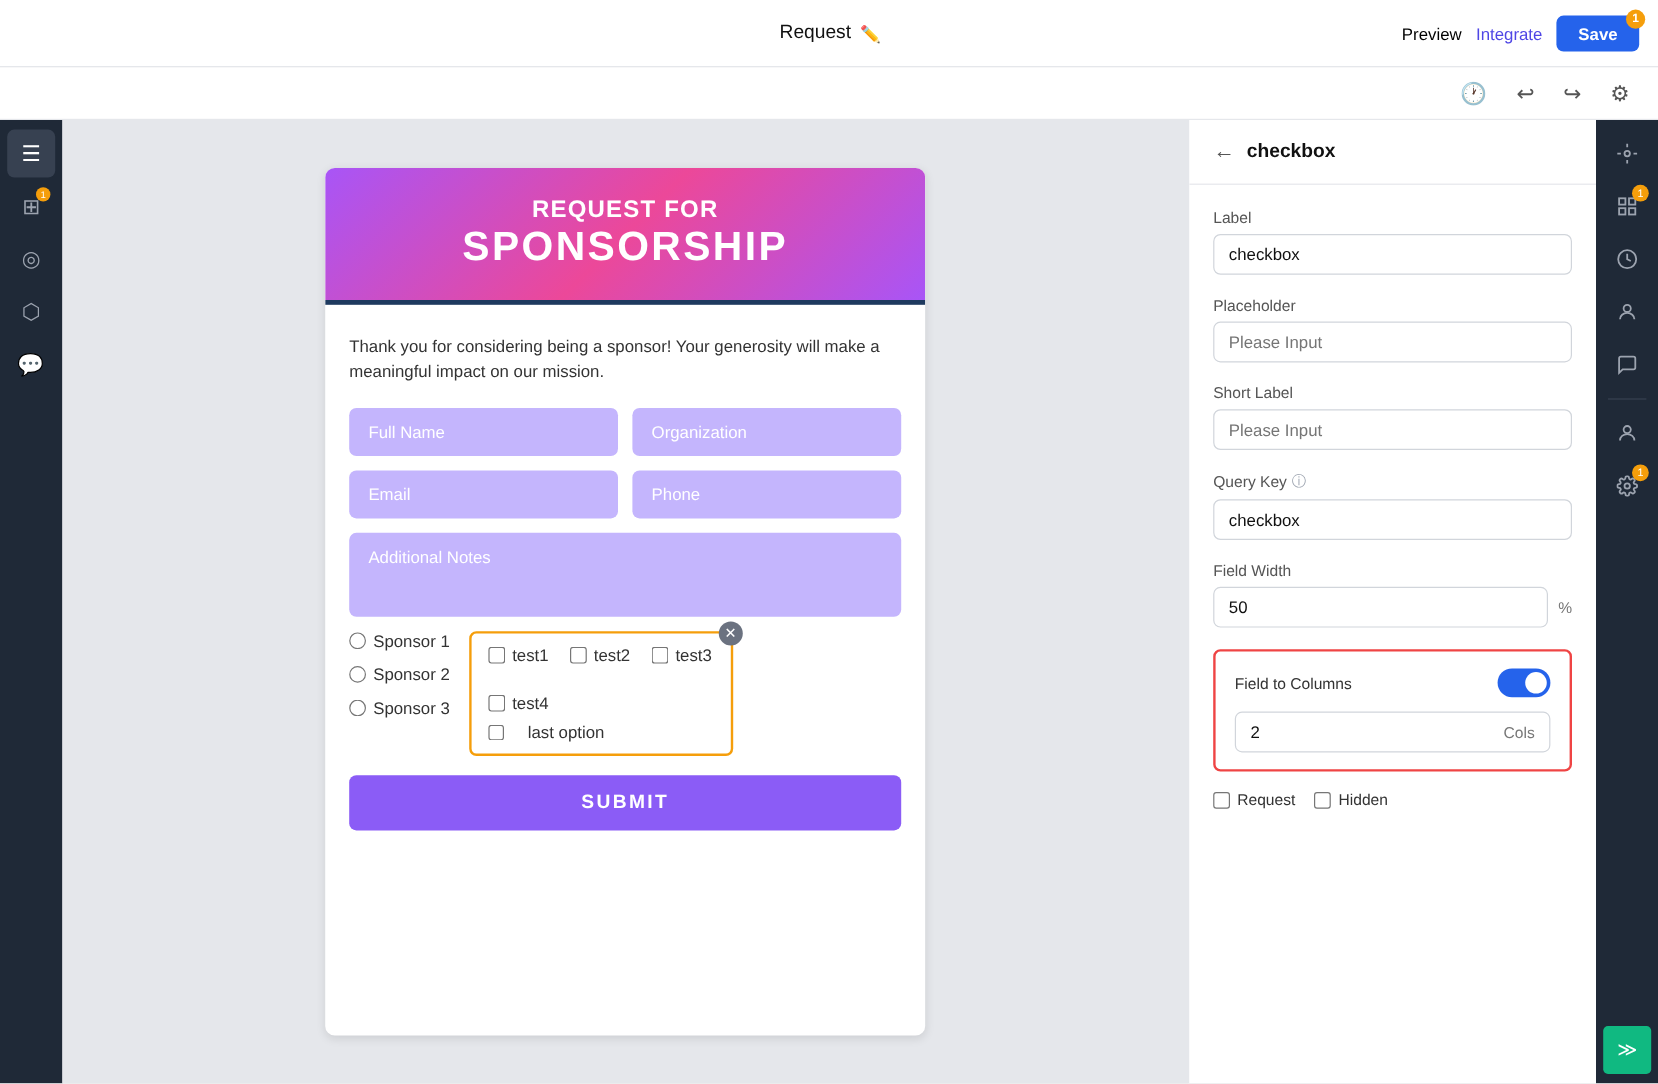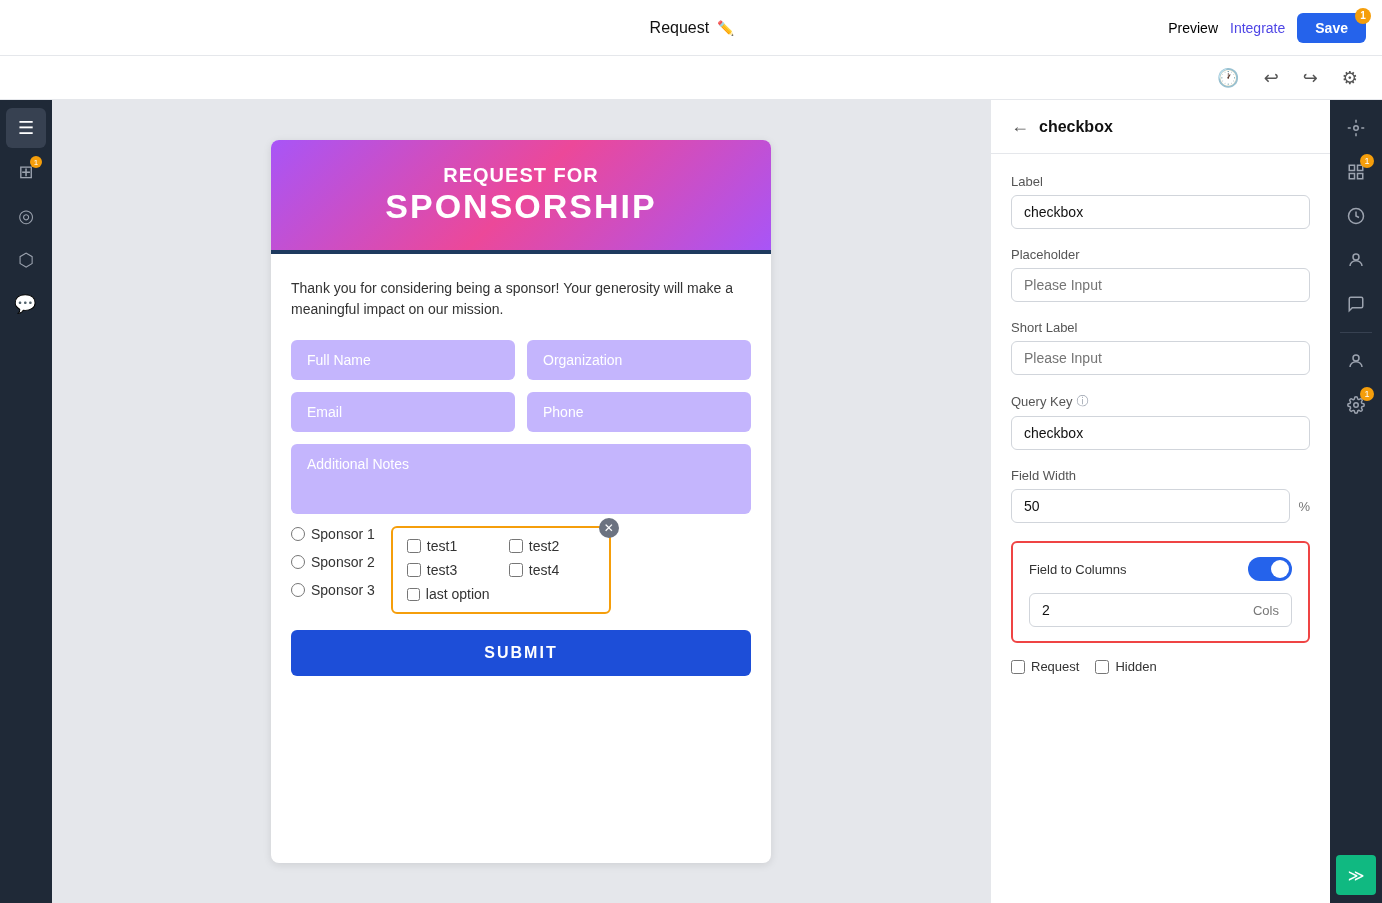--- a/index.html
+++ b/index.html
@@ -53,28 +53,28 @@
     .form-field-full { background: #c4b5fd; border-radius: 6px; padding: 12px 16px; color: #fff; font-size: 14px; margin-bottom: 12px; height: 70px; display: flex; align-items: flex-start; }
 
     
     .checkbox-section { display: flex; gap: 8px; margin-bottom: 16px; position: relative; }
     .sponsor-list { display: flex; flex-direction: column; gap: 12px; padding-right: 8px; }
     .sponsor-item { display: flex; align-items: center; gap: 6px; font-size: 14px; color: #333; }
     .sponsor-item input[type=radio] { width: 14px; height: 14px; }
 
     .checkbox-box { border: 2px solid #f59e0b; border-radius: 6px; padding: 10px 14px; position: relative; min-width: 220px; }
     .close-btn { position: absolute; top: -10px; right: -10px; background: #6b7280; color: #fff; border: none; border-radius: 50%; width: 20px; height: 20px; cursor: pointer; font-size: 12px; display: flex; align-items: center; justify-content: center; }
-    .checkbox-grid { display: grid; grid-template-columns: 1fr 1fr; gap: 8px 16px; }
+    .checkbox-grid { display: grid; grid-template-columns: 1fr 1fr 1fr; gap: 24px 16px; }
     .checkbox-item { display: flex; align-items: center; gap: 6px; font-size: 14px; color: #333; }
     .checkbox-item input[type=checkbox] { width: 14px; height: 14px; }
-    .last-option { display: flex; align-items: center; gap: 6px; font-size: 14px; color: #333; margin-top: 8px; }
+    .last-option { display: flex; align-items: center; gap: 20px; font-size: 14px; color: #333; margin-top: 8px; }
 
     .form-hint { font-size: 13px; color: #555; margin-bottom: 16px; }
 
-    .submit-btn { width: 100%; background: #1d4ed8; color: #fff; border: none; border-radius: 6px; padding: 14px; font-size: 16px; font-weight: 700; letter-spacing: 2px; cursor: pointer; }
+    .submit-btn { width: 100%; background: #8b5cf6; color: #fff; border: none; border-radius: 6px; padding: 14px; font-size: 16px; font-weight: 700; letter-spacing: 2px; cursor: pointer; }
 
     
     .right-panel { width: 340px; background: #fff; border-left: 1px solid #e5e7eb; overflow-y: auto; }
     .panel-header { display: flex; align-items: center; gap: 10px; padding: 16px 20px; border-bottom: 1px solid #e5e7eb; }
     .panel-back { background: none; border: none; cursor: pointer; color: #555; font-size: 18px; }
     .panel-title { font-size: 16px; font-weight: 600; color: #111; }
 
     .panel-body { padding: 20px; }
     .field-group { margin-bottom: 18px; }
     .field-label { font-size: 13px; color: #555; margin-bottom: 6px; display: flex; align-items: center; gap: 4px; }

